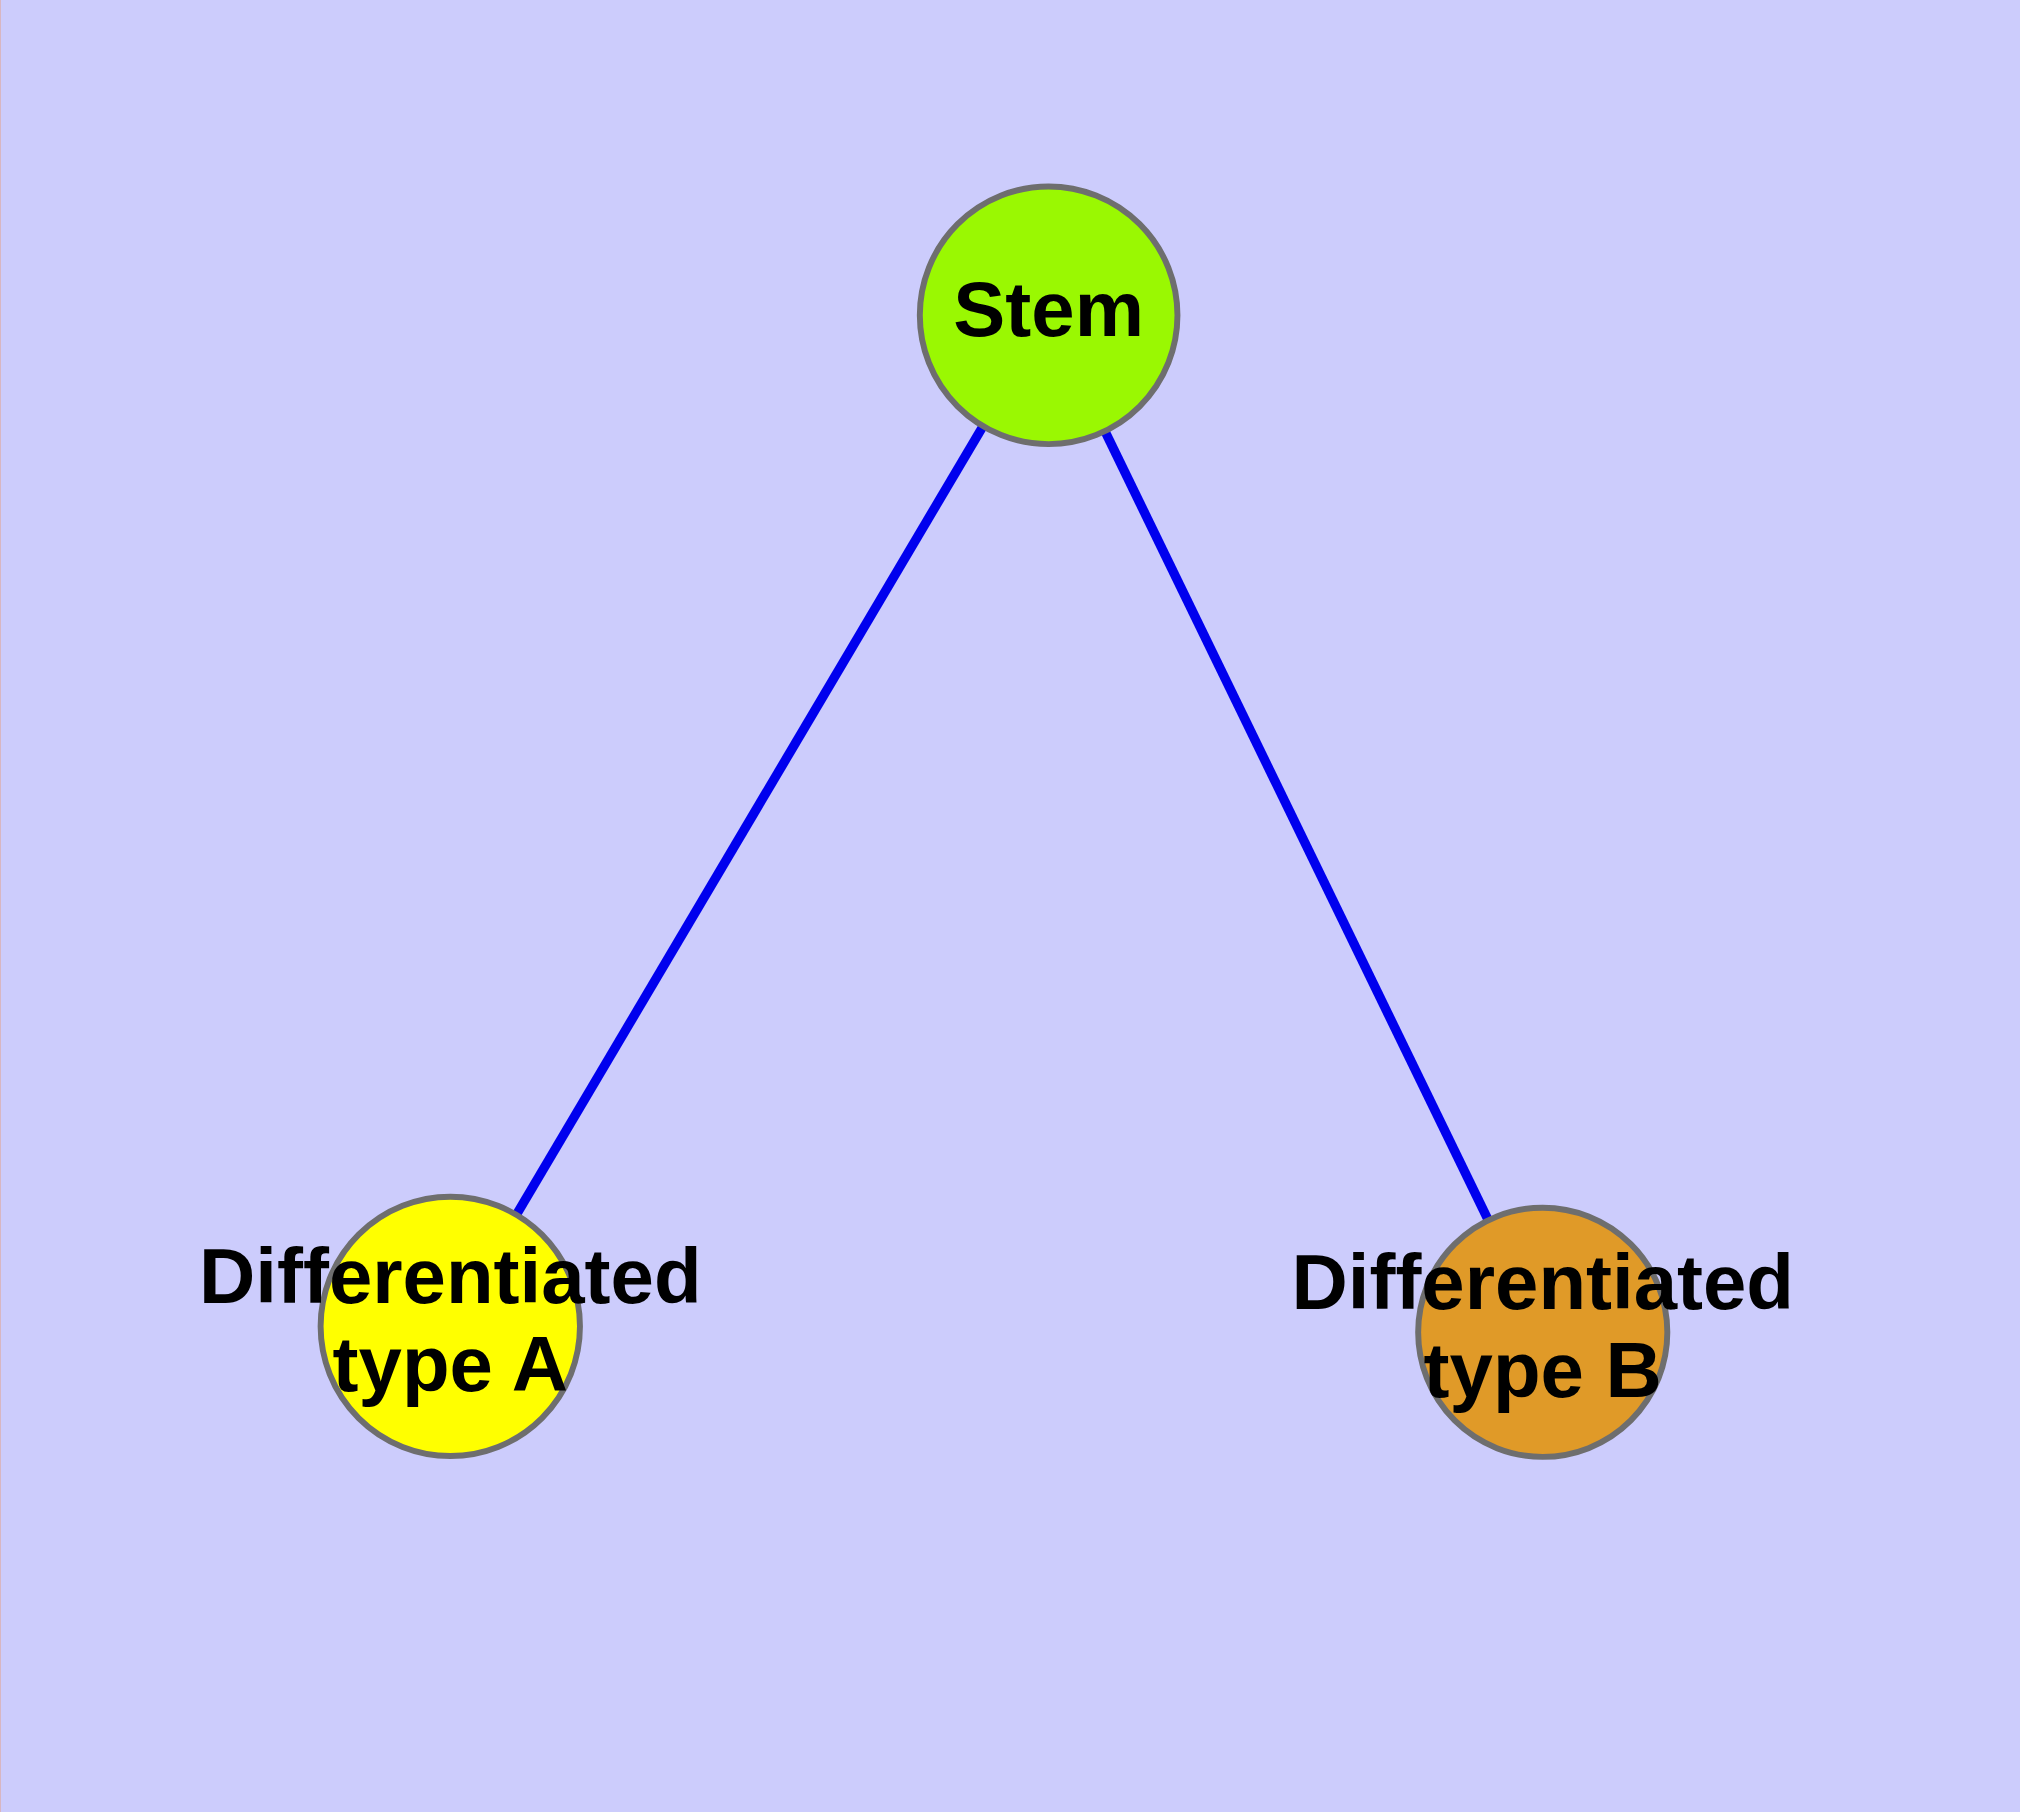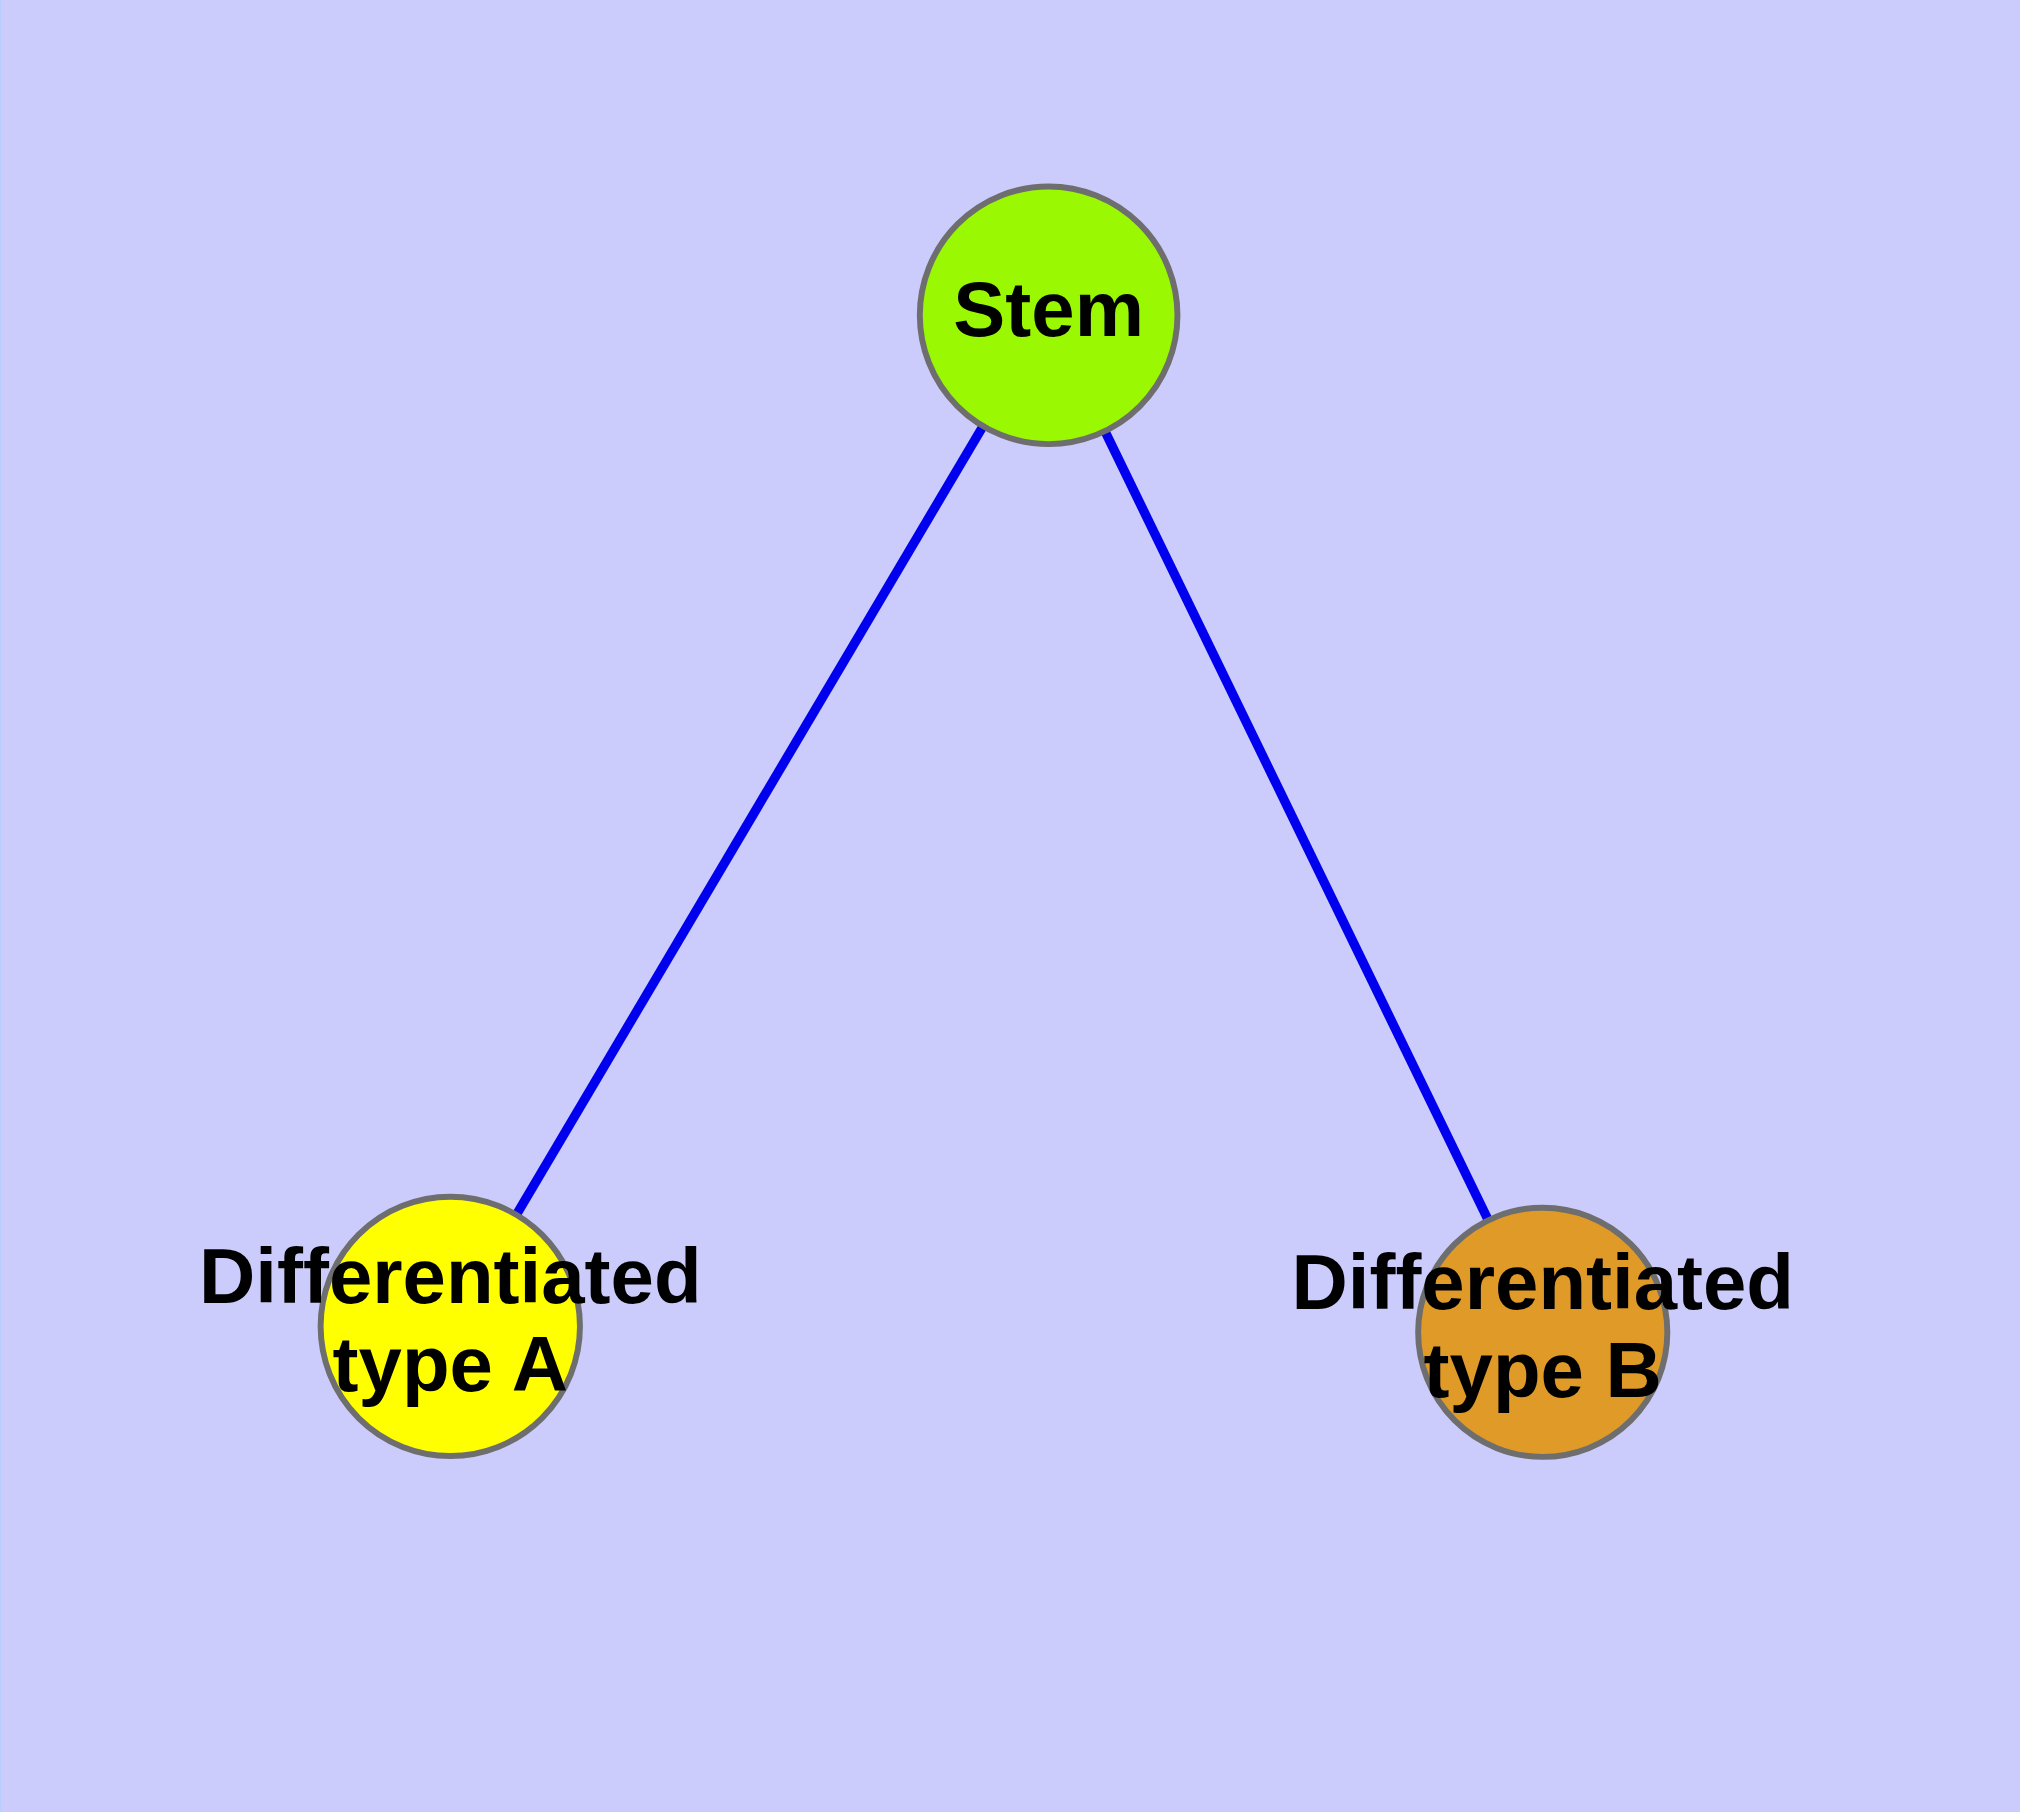--- a/index.html
+++ b/index.html
@@ -28,21 +28,21 @@
     font-weight: bold;
     fill: #000000;
     text-anchor: middle;
     dominant-baseline: middle;
     white-space: pre;
   }
 </style>
 </head>
 <body>
 
-<div id="canvas" style="width: 2021px; height: 1812px; background: #7dd3fc;">
+<div id="canvas" style="width: 2021px; height: 1812px; background: #f97316;">
   <svg id="graph-svg" viewBox="0 0 2384 2138" xmlns="http://www.w3.org/2000/svg">
     <rect id="bg-rect" x="0" y="0" width="2384" height="2138" fill="#ccccfc"></rect>
     <g id="edge-layer">
         <line x1="1237" y1="372" x2="531" y2="1565" stroke="#0000ee" stroke-width="11" stroke-linecap="butt"></line>
         <line x1="1237" y1="372" x2="1820" y2="1572" stroke="#0000ee" stroke-width="11" stroke-linecap="butt"></line>
       </g>
     <g id="node-layer">
         <g>
           <circle cx="1237" cy="372" r="152" fill="#9af802" stroke="#6e6e6e" stroke-width="7"></circle>
           <text class="node-label" x="1237" y="372" font-size="92" fill="#000000"><tspan x="1237">Stem</tspan></text>

